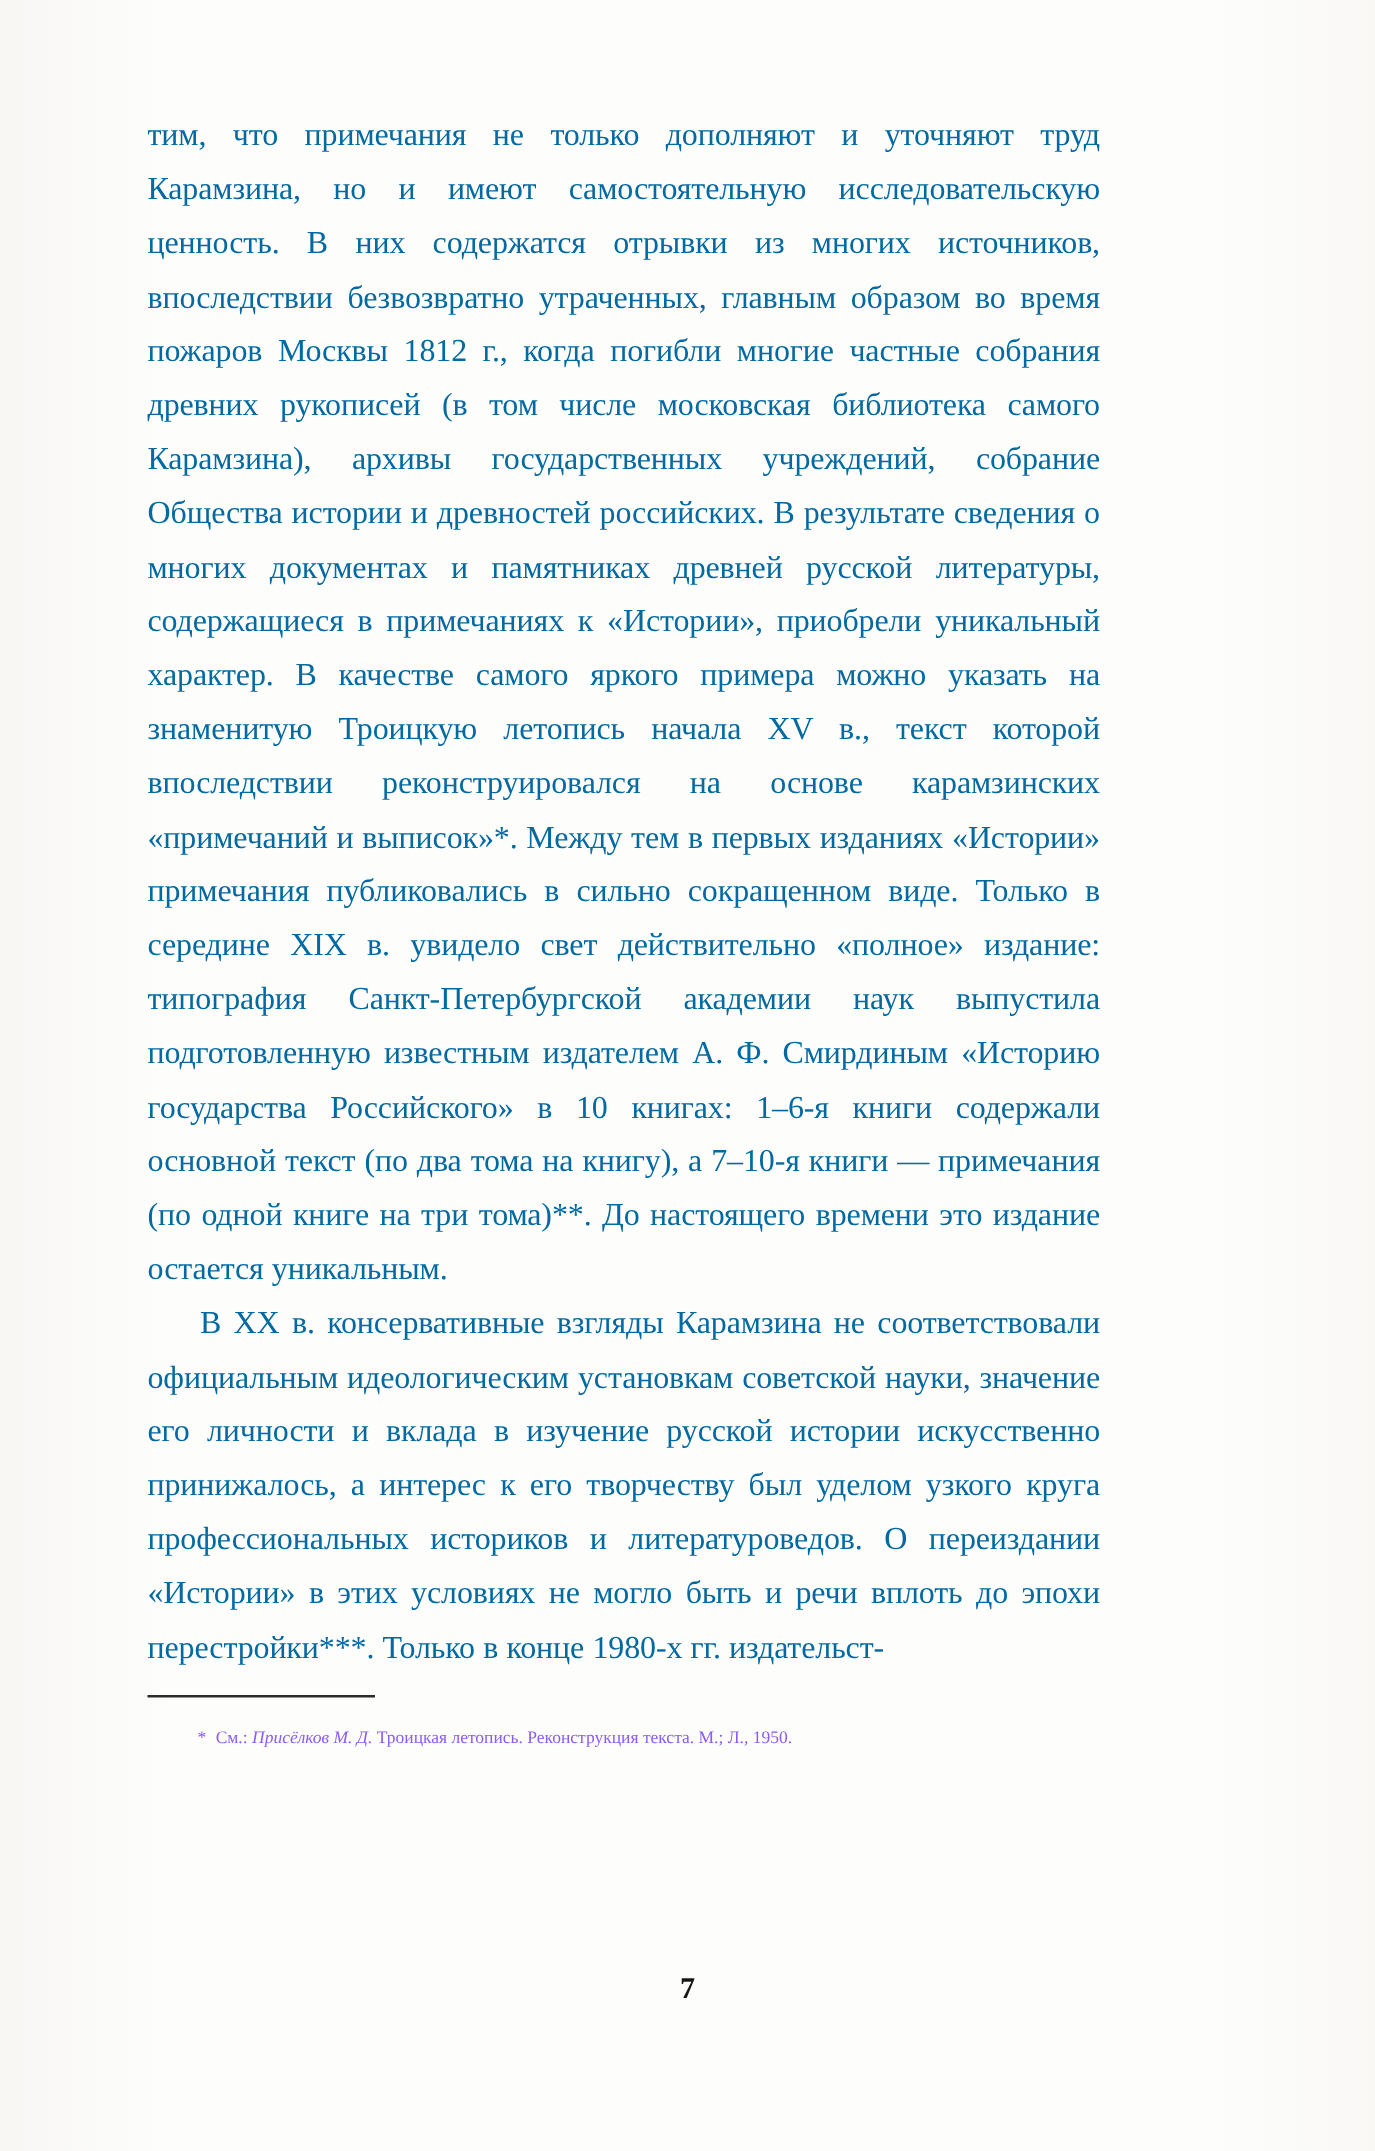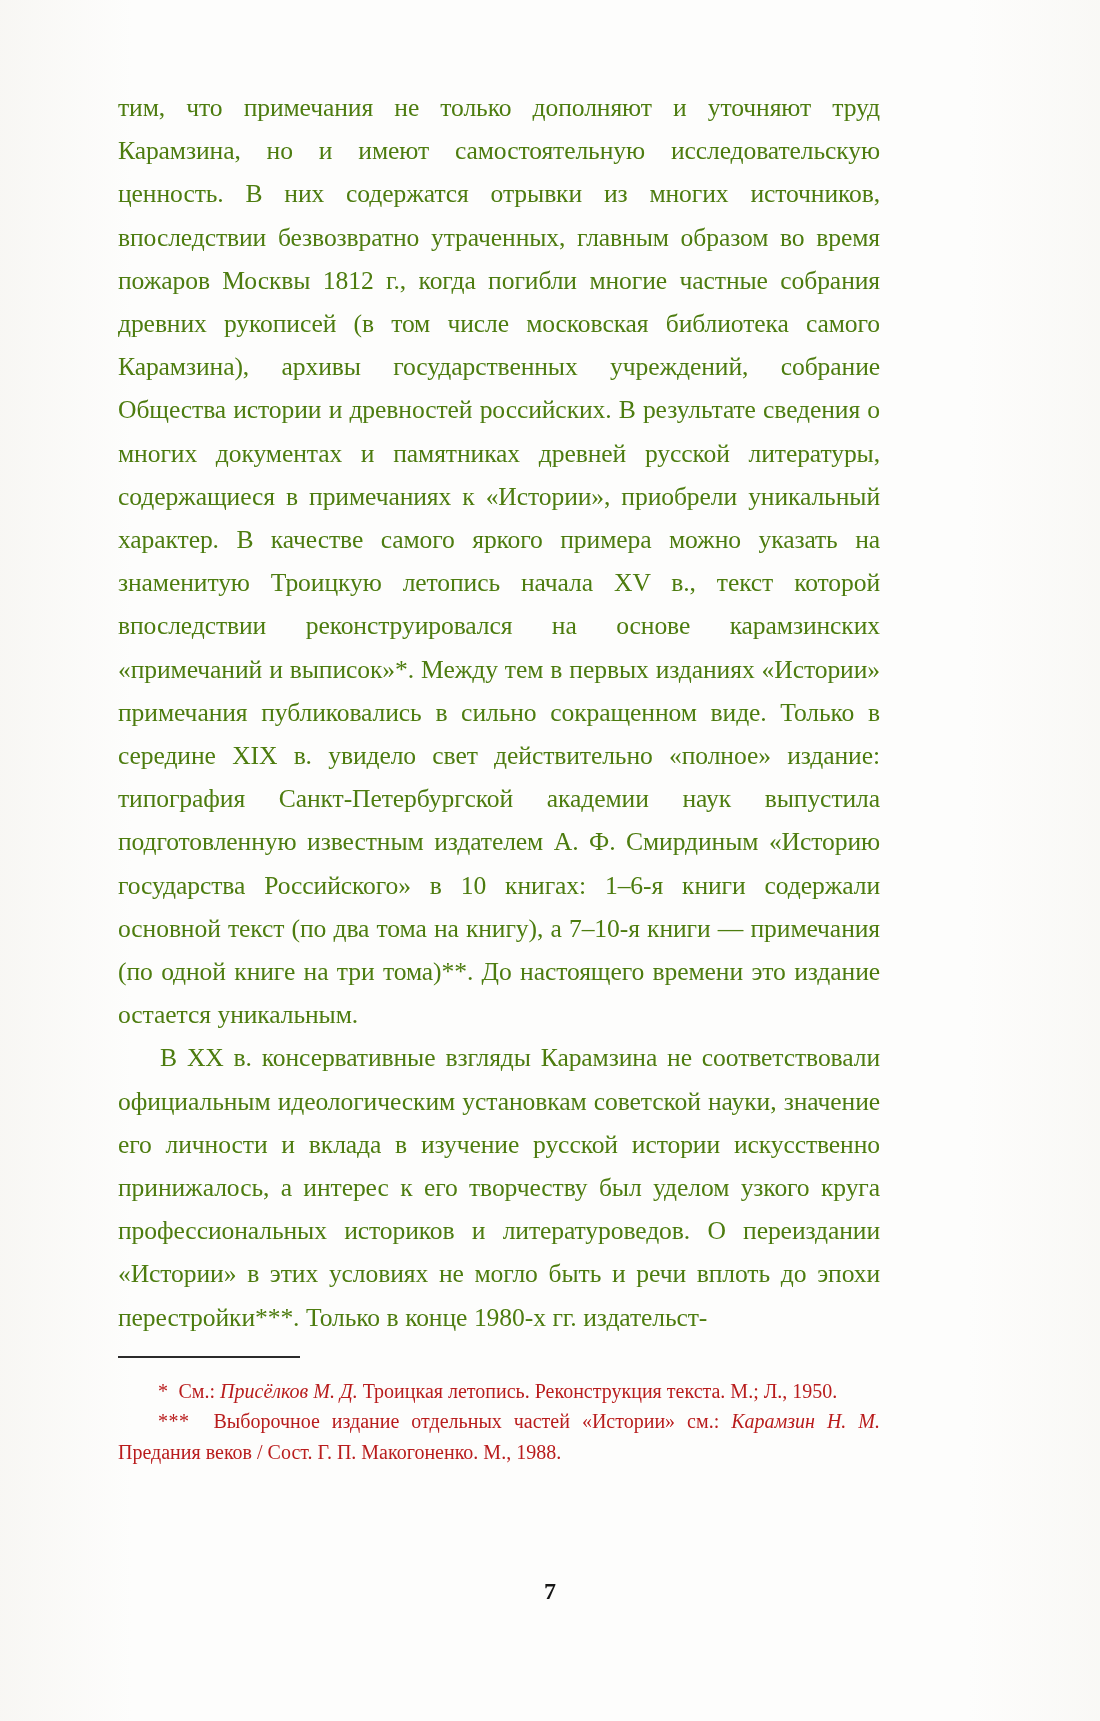--- a/index.html
+++ b/index.html
@@ -41,21 +41,21 @@
 
   p.body-par {
     margin: 0;
     text-align: justify;
     text-justify: inter-word;
     font-size: 25.6px;
     line-height: 43.2px;
     letter-spacing: -0.1px;
     word-spacing: 0.3px;
     hyphens: manual;
-    color: #4d7c0f;
+    color: #0369a1;
   }
 
   p.body-par.indent {
     text-indent: 42px;
   }
 
   .footnote-area {
     position: absolute;
     left: 118px;
     top: 1356px;
@@ -65,24 +65,24 @@
   .footnote-rule {
     width: 182px;
     height: 0;
     border-top: 2px solid #2b2b2b;
     margin: 0 0 18px 0;
   }
 
   p.footnote {
     margin: 0 0 0 0;
     text-align: justify;
-    font-size: 20px;
+    font-size: 14px;
     line-height: 30.4px;
     text-indent: 40px;
-    color: #b91c1c;
+    color: #8b5cf6;
   }
 
   p.footnote .marker {
     letter-spacing: 0.5px;
   }
 
   em.it {
     font-style: italic;
   }
 
@@ -109,19 +109,16 @@
   </div>
 
   <div class="footnote-area">
     <div class="footnote-rule"></div>
 
     <p class="footnote">
       <span class="marker">*</span><span>&nbsp; </span><span>См.: </span><em class="it">Присёлков М. Д.</em><span> Троицкая летопись. Реконструкция текста. М.; Л., 1950.</span>
     </p>
 
 
-    <p class="footnote">
-      <span class="marker">***</span><span>&nbsp; </span><span>Выборочное издание отдельных частей «Истории» см.: </span><em class="it">Карамзин Н. М.</em><span> Предания веков / Сост. Г. П. Макогоненко. М., 1988.</span>
-    </p>
   </div>
 
   <div class="page-number">7</div>
 </div>
 
 </body></html>

